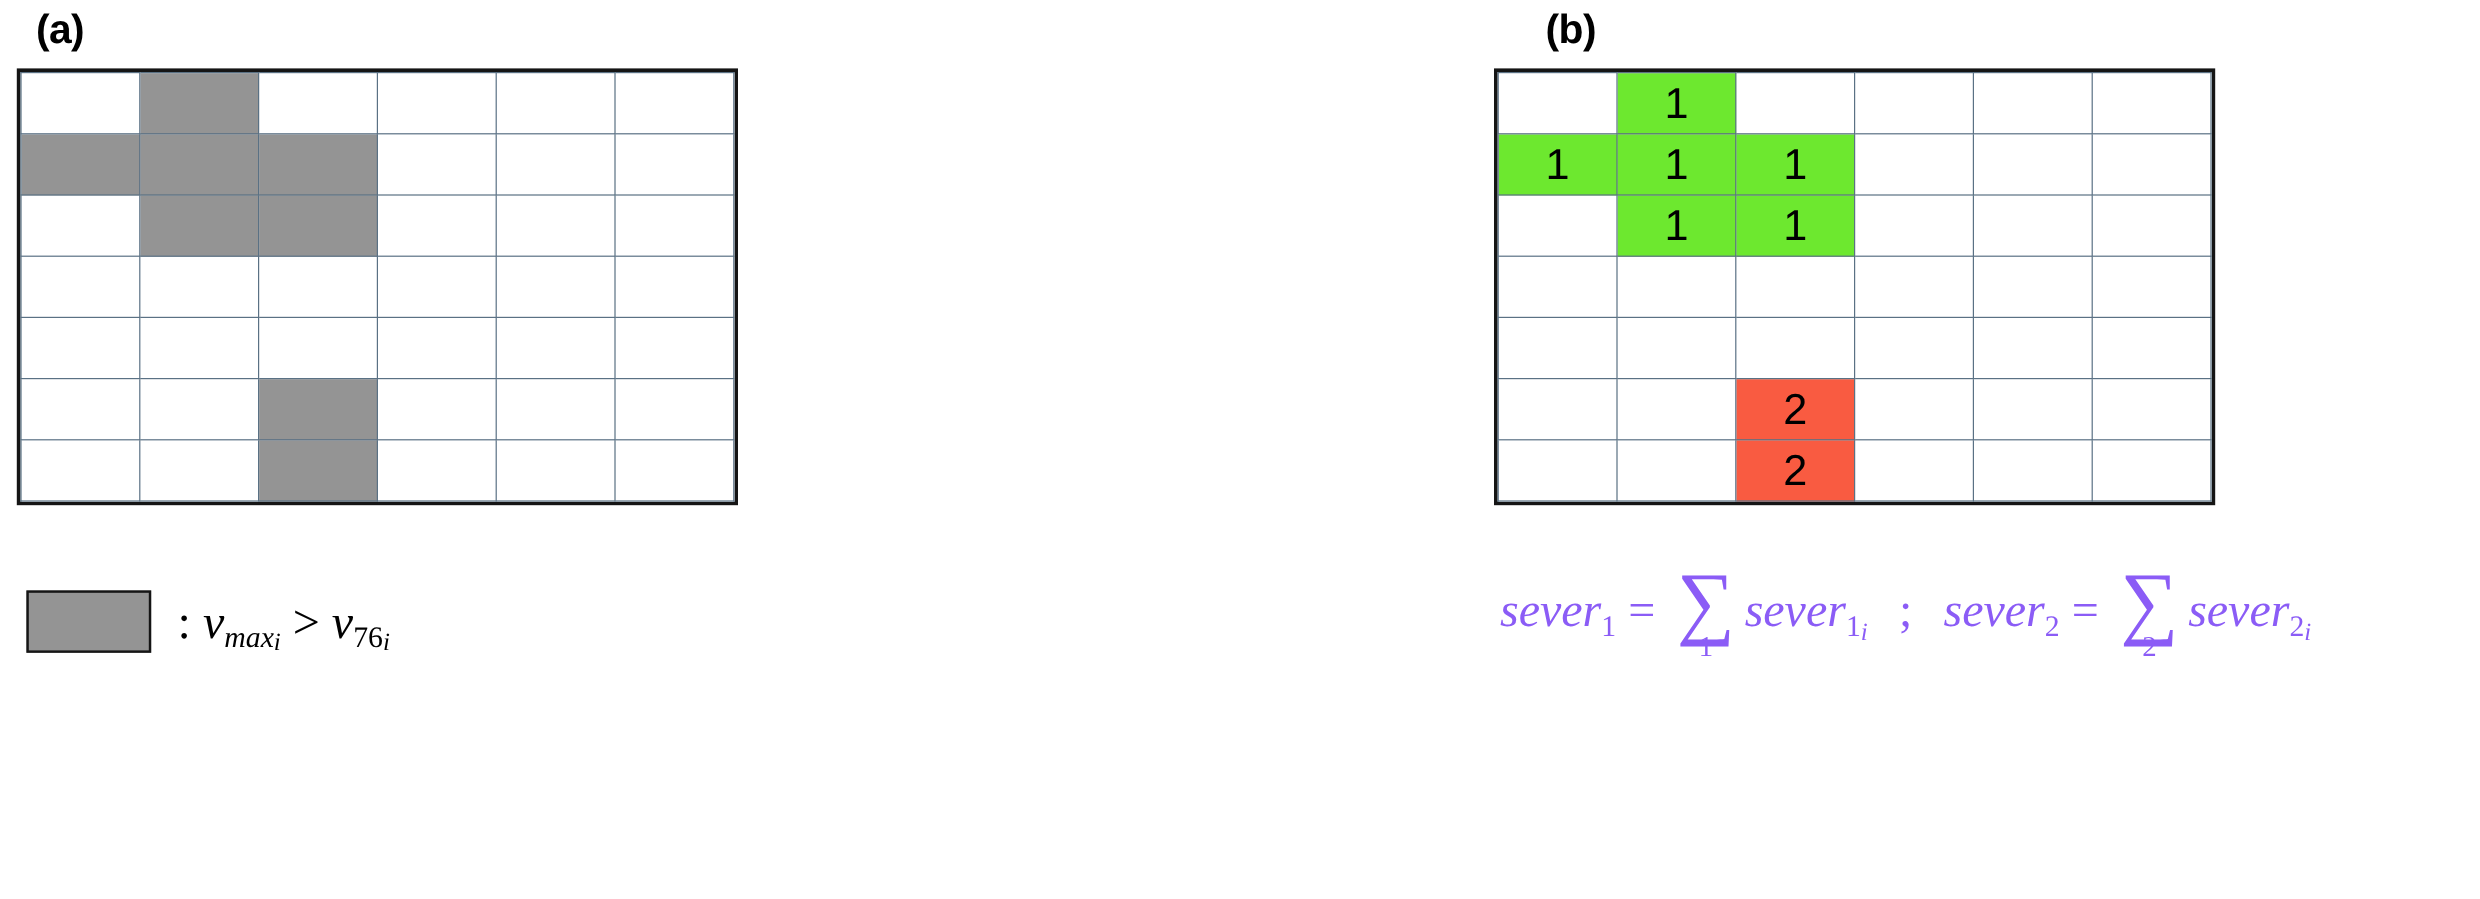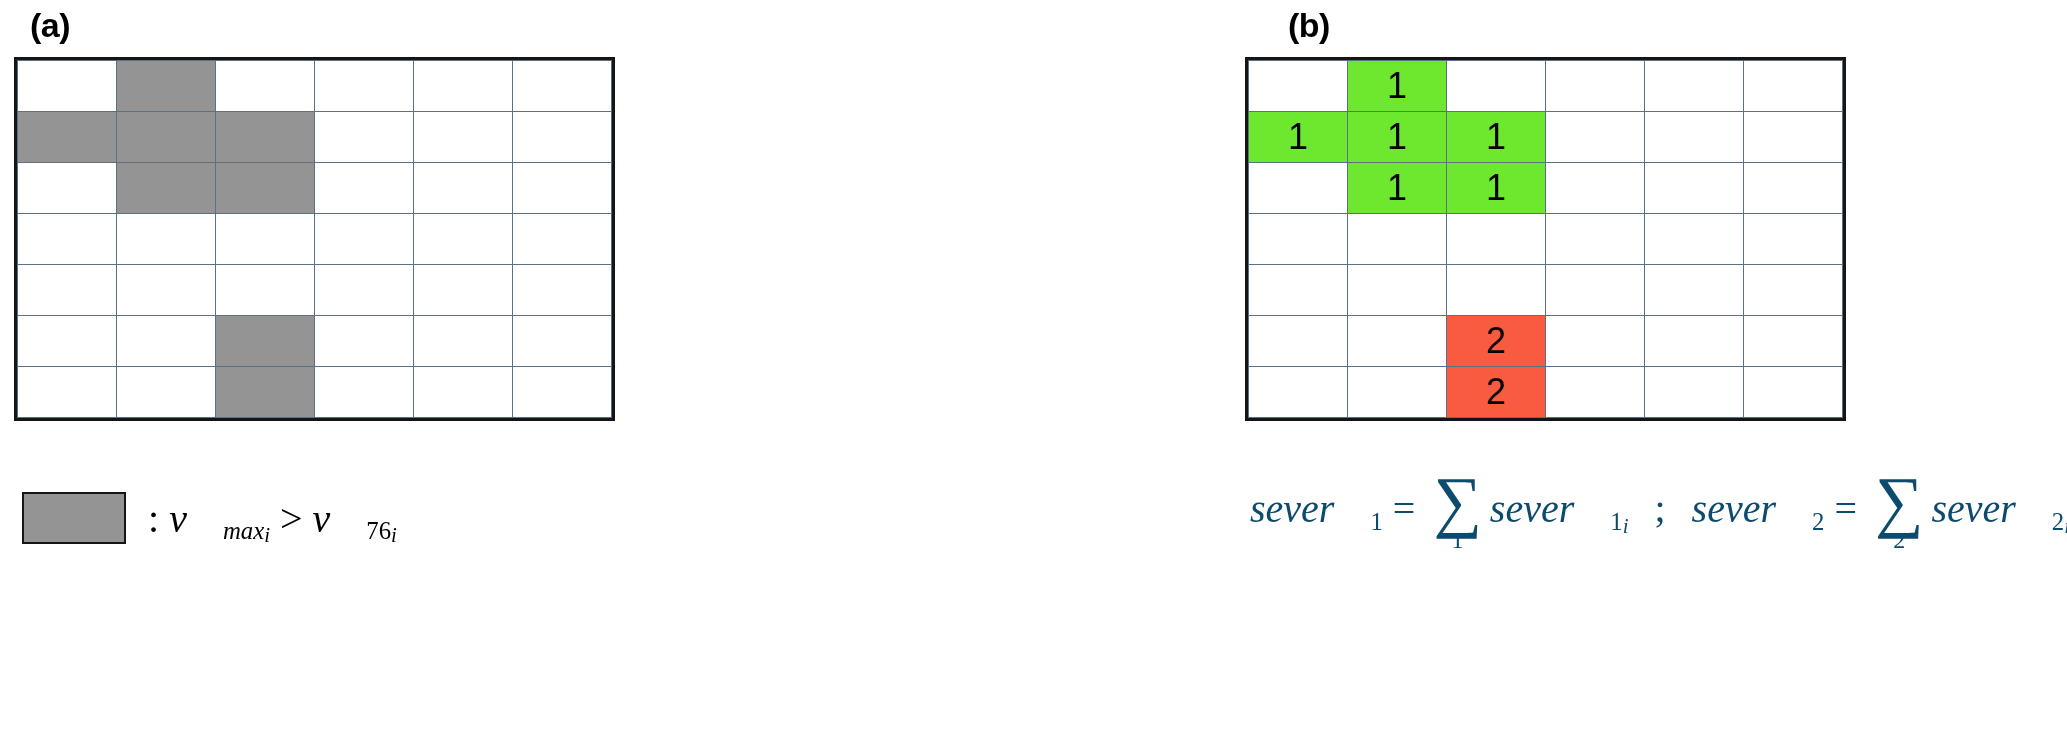--- a/index.html
+++ b/index.html
@@ -88,37 +88,36 @@
     white-space: nowrap;
     display: flex;
     align-items: baseline;
   }
   .mi { font-style: italic; font-family: "Liberation Serif", serif; }
   .sub {
     font-size: 0.62em;
     vertical-align: baseline;
     position: relative;
     top: 0.32em;
-    margin-left: 36px;
   }
   .sub2 {
     font-size: 0.52em;
     position: relative;
     top: 0.52em;
   }
   .op { margin: 0 10px; font-family: "Liberation Serif", serif; }
 
   
   #formula {
     position: absolute;
     left: 20px;
     top: 470px;
     font-family: "Liberation Serif", serif;
     font-size: 40px;
-    color: #0c4a6e;
+    color: #8b5cf6;
     display: flex;
     align-items: center;
     white-space: nowrap;
   }
   .sumwrap {
     display: inline-flex;
     flex-direction: column;
     align-items: center;
     margin: 0 8px;
     position: relative;

